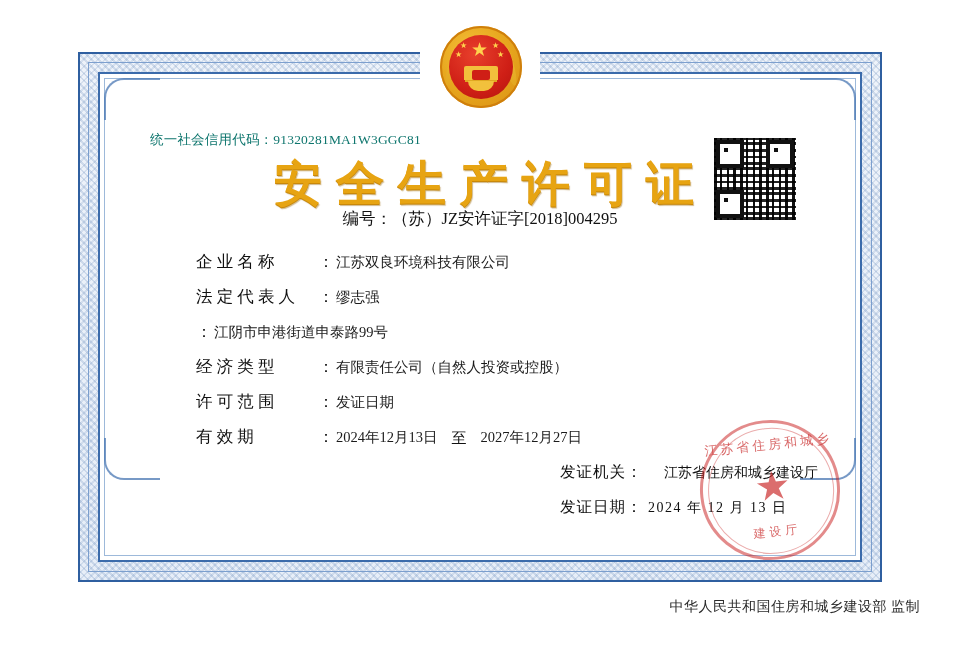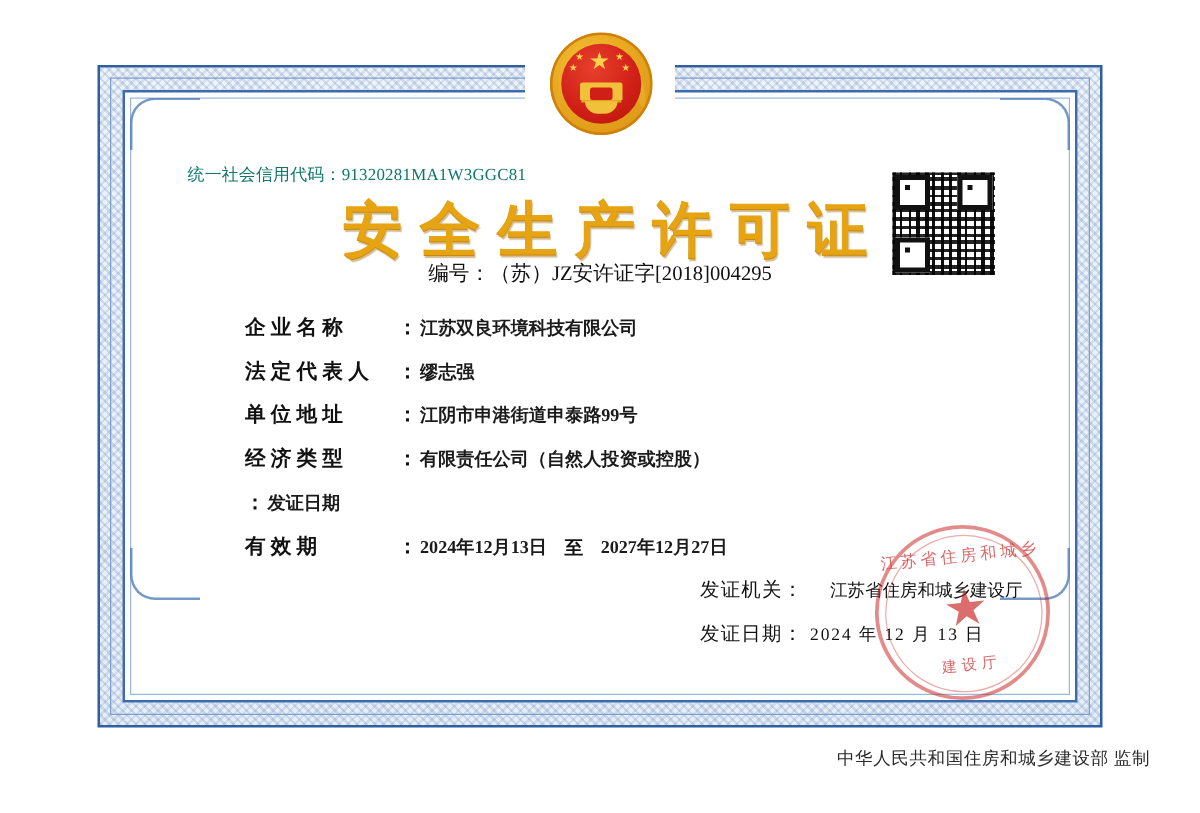--- a/index.html
+++ b/index.html
@@ -254,21 +254,20 @@
     left: 196px;
     top: 238px;
     width: 600px;
   }
   .field-row {
     position: relative;
     height: 35px;
     display: flex;
     align-items: flex-end;
     white-space: nowrap;
-    font-weight: bold;
   }
   .field-label {
     width: 122px;
     font-size: 16.5px;
     color: #111;
     display: flex;
     justify-content: space-between;
     letter-spacing: 0;
   }
   .field-colon {
@@ -420,32 +419,32 @@
       <span class="field-value">江苏双良环境科技有限公司</span>
     </div>
 
     <div class="field-row">
       <span class="field-label">法 定 代 表 人</span>
       <span class="field-colon">：</span>
       <span class="field-value">缪志强</span>
     </div>
 
     <div class="field-row">
-      <span class="field-label">单 位 地 址</span>
       <span class="field-colon">：</span>
       <span class="field-value">江阴市申港街道申泰路99号</span>
     </div>
 
     <div class="field-row">
       <span class="field-label">经 济 类 型</span>
       <span class="field-colon">：</span>
       <span class="field-value">有限责任公司（自然人投资或控股）</span>
     </div>
 
     <div class="field-row">
+      <span class="field-label">许 可 范 围</span>
       <span class="field-colon">：</span>
       <span class="field-value">发证日期</span>
     </div>
 
     <div class="field-row">
       <span class="field-label">有 效 期</span>
       <span class="field-colon">：</span>
       <span class="field-value">2024年12月13日</span>
       <span class="validity-mid">至</span>
       <span class="field-value">2027年12月27日</span>

